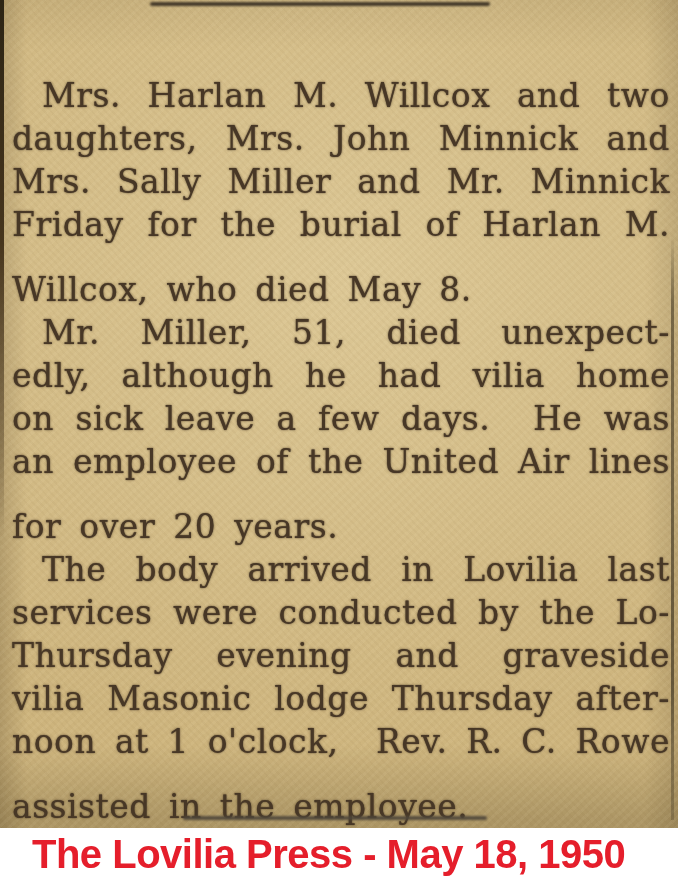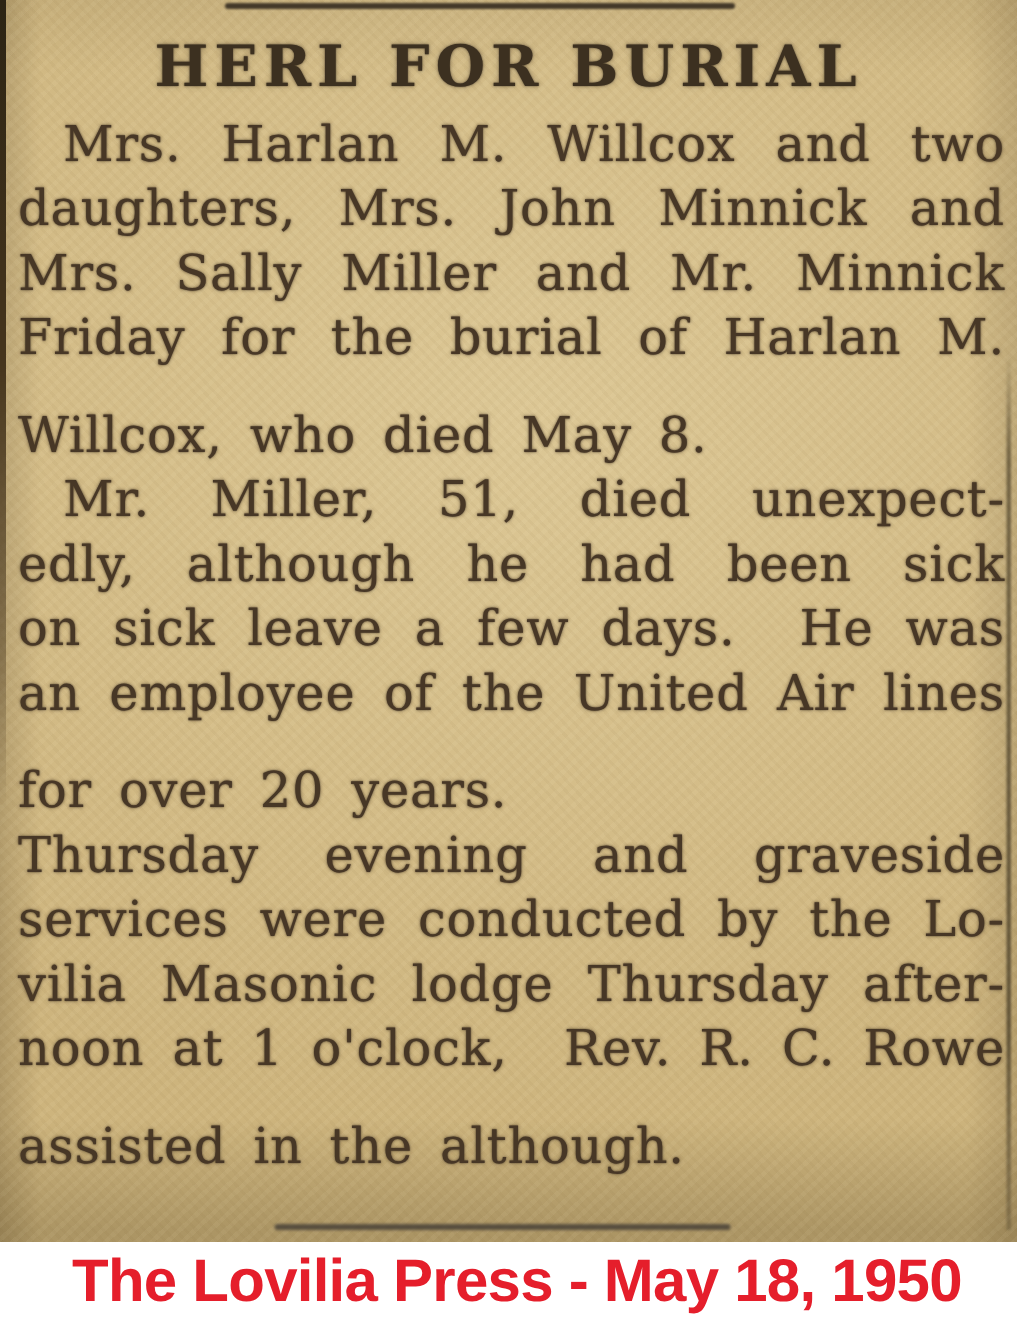--- a/index.html
+++ b/index.html
@@ -73,57 +73,57 @@
     text-align-last:justify;
   }
   .line.last{text-align-last:left;margin-top:22px;}
   .line.indent{text-indent:30px;}
   
   .caption-bar{
     position:absolute;left:0;top:828px;width:678px;height:54px;
     background:var(--caption-bg);
   }
   .caption-text{
-    padding-left:48px;
+    padding-left:32px;
     font-family:"Liberation Sans","DejaVu Sans",sans-serif;
     font-weight:bold;
     font-size:40px;line-height:52px;
     letter-spacing:-0.5px;
     color:var(--caption-red);
     white-space:nowrap;
   }
 </style>
 </head>
 <body>
 
 <div class="page">
 
   <div class="clipping">
     <div class="rule-top"></div>
     <div class="edge-left-line"></div>
     <div class="edge-right-line"></div>
 
-    <div class="headline">HERL FOR BURIAL</div>
 
     <div class="article-body">
         <div class="line indent">Mrs. Harlan M. Willcox and two</div>
         <div class="line">daughters, Mrs. John Minnick and</div>
         <div class="line">Mrs. Sally Miller and Mr. Minnick</div>
         <div class="line">Friday for the burial of Harlan M.</div>
         <div class="line last">Willcox, who died May 8.</div>
         <div class="line indent">Mr. Miller, 51, died unexpect-</div>
-        <div class="line">edly, although he had been sick</div>
+        <div class="line">edly, although he had vilia home</div>
         <div class="line">on sick leave a few days.&nbsp; He was</div>
         <div class="line">an employee of the United Air lines</div>
         <div class="line last">for over 20 years.</div>
+        <div class="line indent">The body arrived in Lovilia last</div>
+        <div class="line">services were conducted by the Lo-</div>
         <div class="line">Thursday evening and graveside</div>
-        <div class="line">services were conducted by the Lo-</div>
         <div class="line">vilia Masonic lodge Thursday after-</div>
         <div class="line">noon at 1 o'clock,&nbsp; Rev. R. C. Rowe</div>
-        <div class="line last">assisted in the although.</div>
+        <div class="line last">assisted in the employee.</div>
       </div>
 
     <div class="rule-bottom"></div>
   </div>
 
   <div class="caption-bar">
     <div class="caption-text">The Lovilia Press - May 18, 1950</div>
   </div>
 
 </div>

